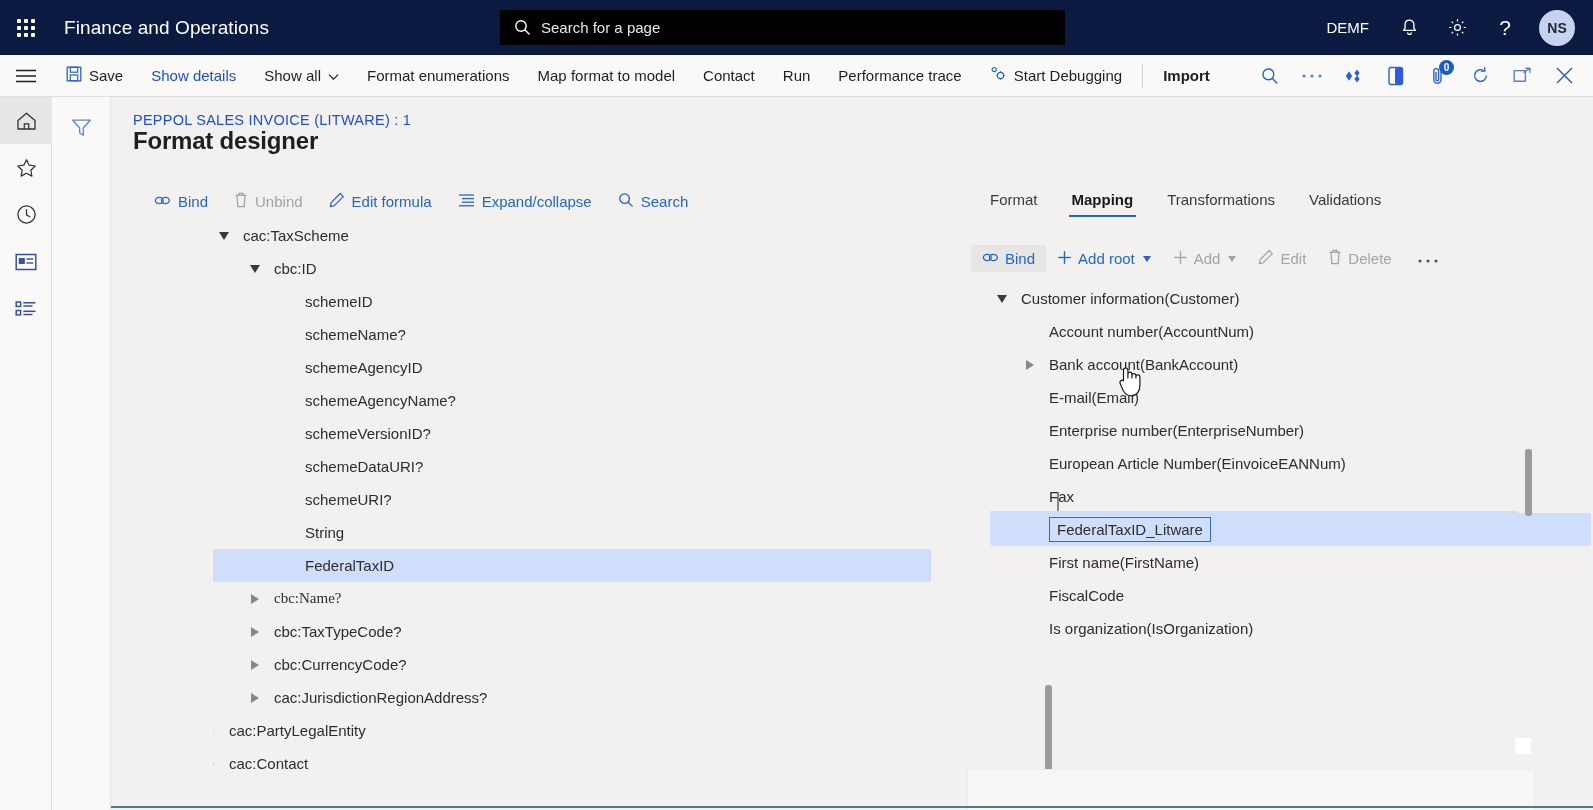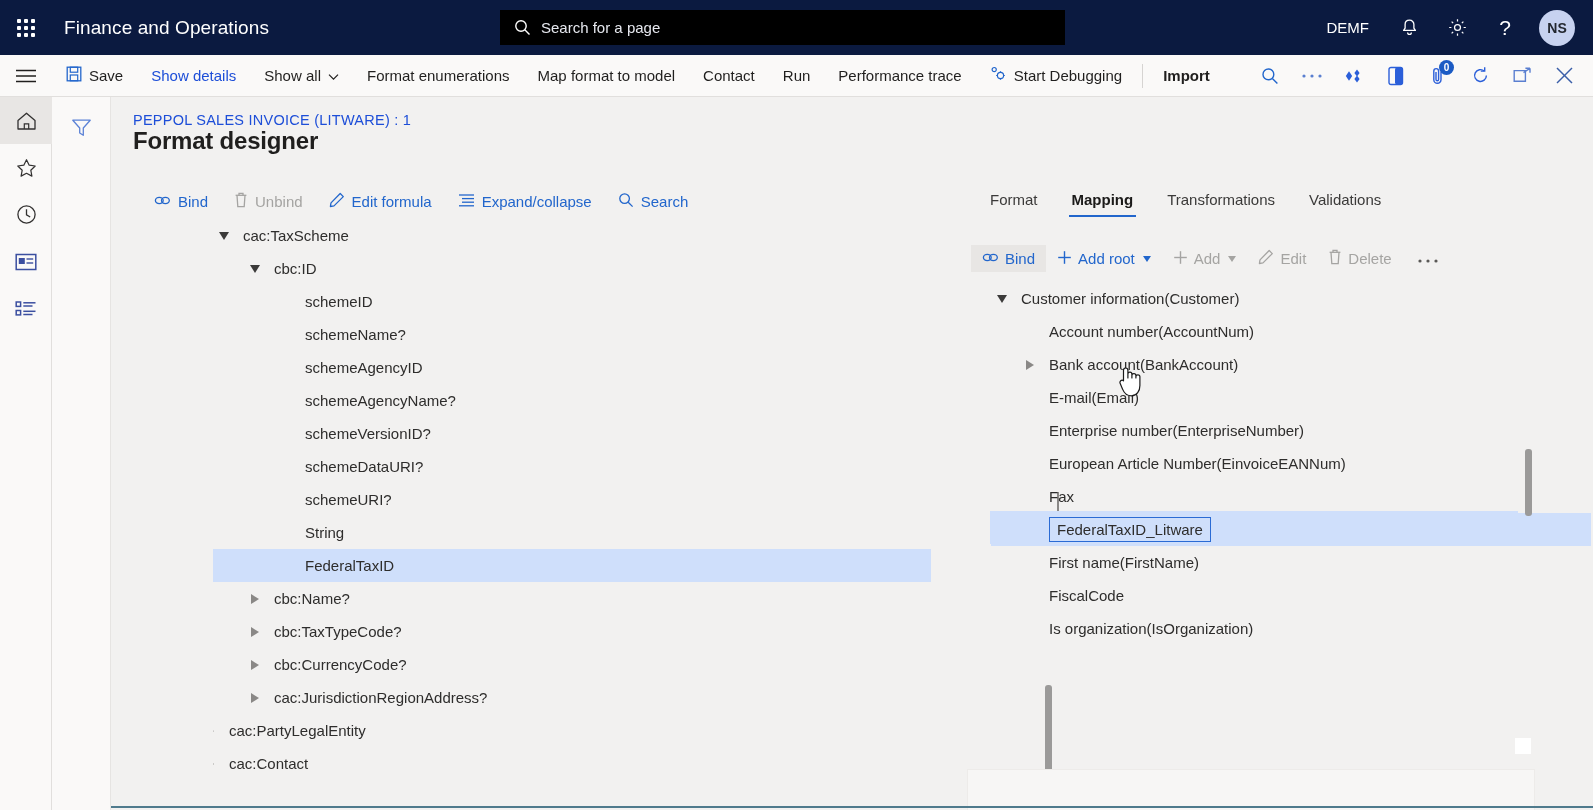--- a/index.html
+++ b/index.html
@@ -569,21 +569,21 @@
       <span style="margin-left:8px;">schemeURI?</span>
     </div>
     <div class="trow" style="padding-left:62px;">
       <span class="tw"></span>
       <span style="margin-left:8px;">String</span>
     </div>
     <div class="trow sel" style="padding-left:62px;width:718px;">
       <span class="tw"></span>
       <span style="margin-left:8px;">FederalTaxID</span>
     </div>
-    <div class="trow" style="padding-left:31px;">
+    <div class="trow" style="padding-left:31px;font-family:Liberation Serif, serif;">
       <span class="tw clickable">
           <span class="caret-right"></span>
         </span>
       <span style="margin-left:8px;">cbc:Name?</span>
     </div>
     <div class="trow" style="padding-left:31px;">
       <span class="tw clickable">
           <span class="caret-right"></span>
         </span>
       <span style="margin-left:8px;">cbc:TaxTypeCode?</span>

